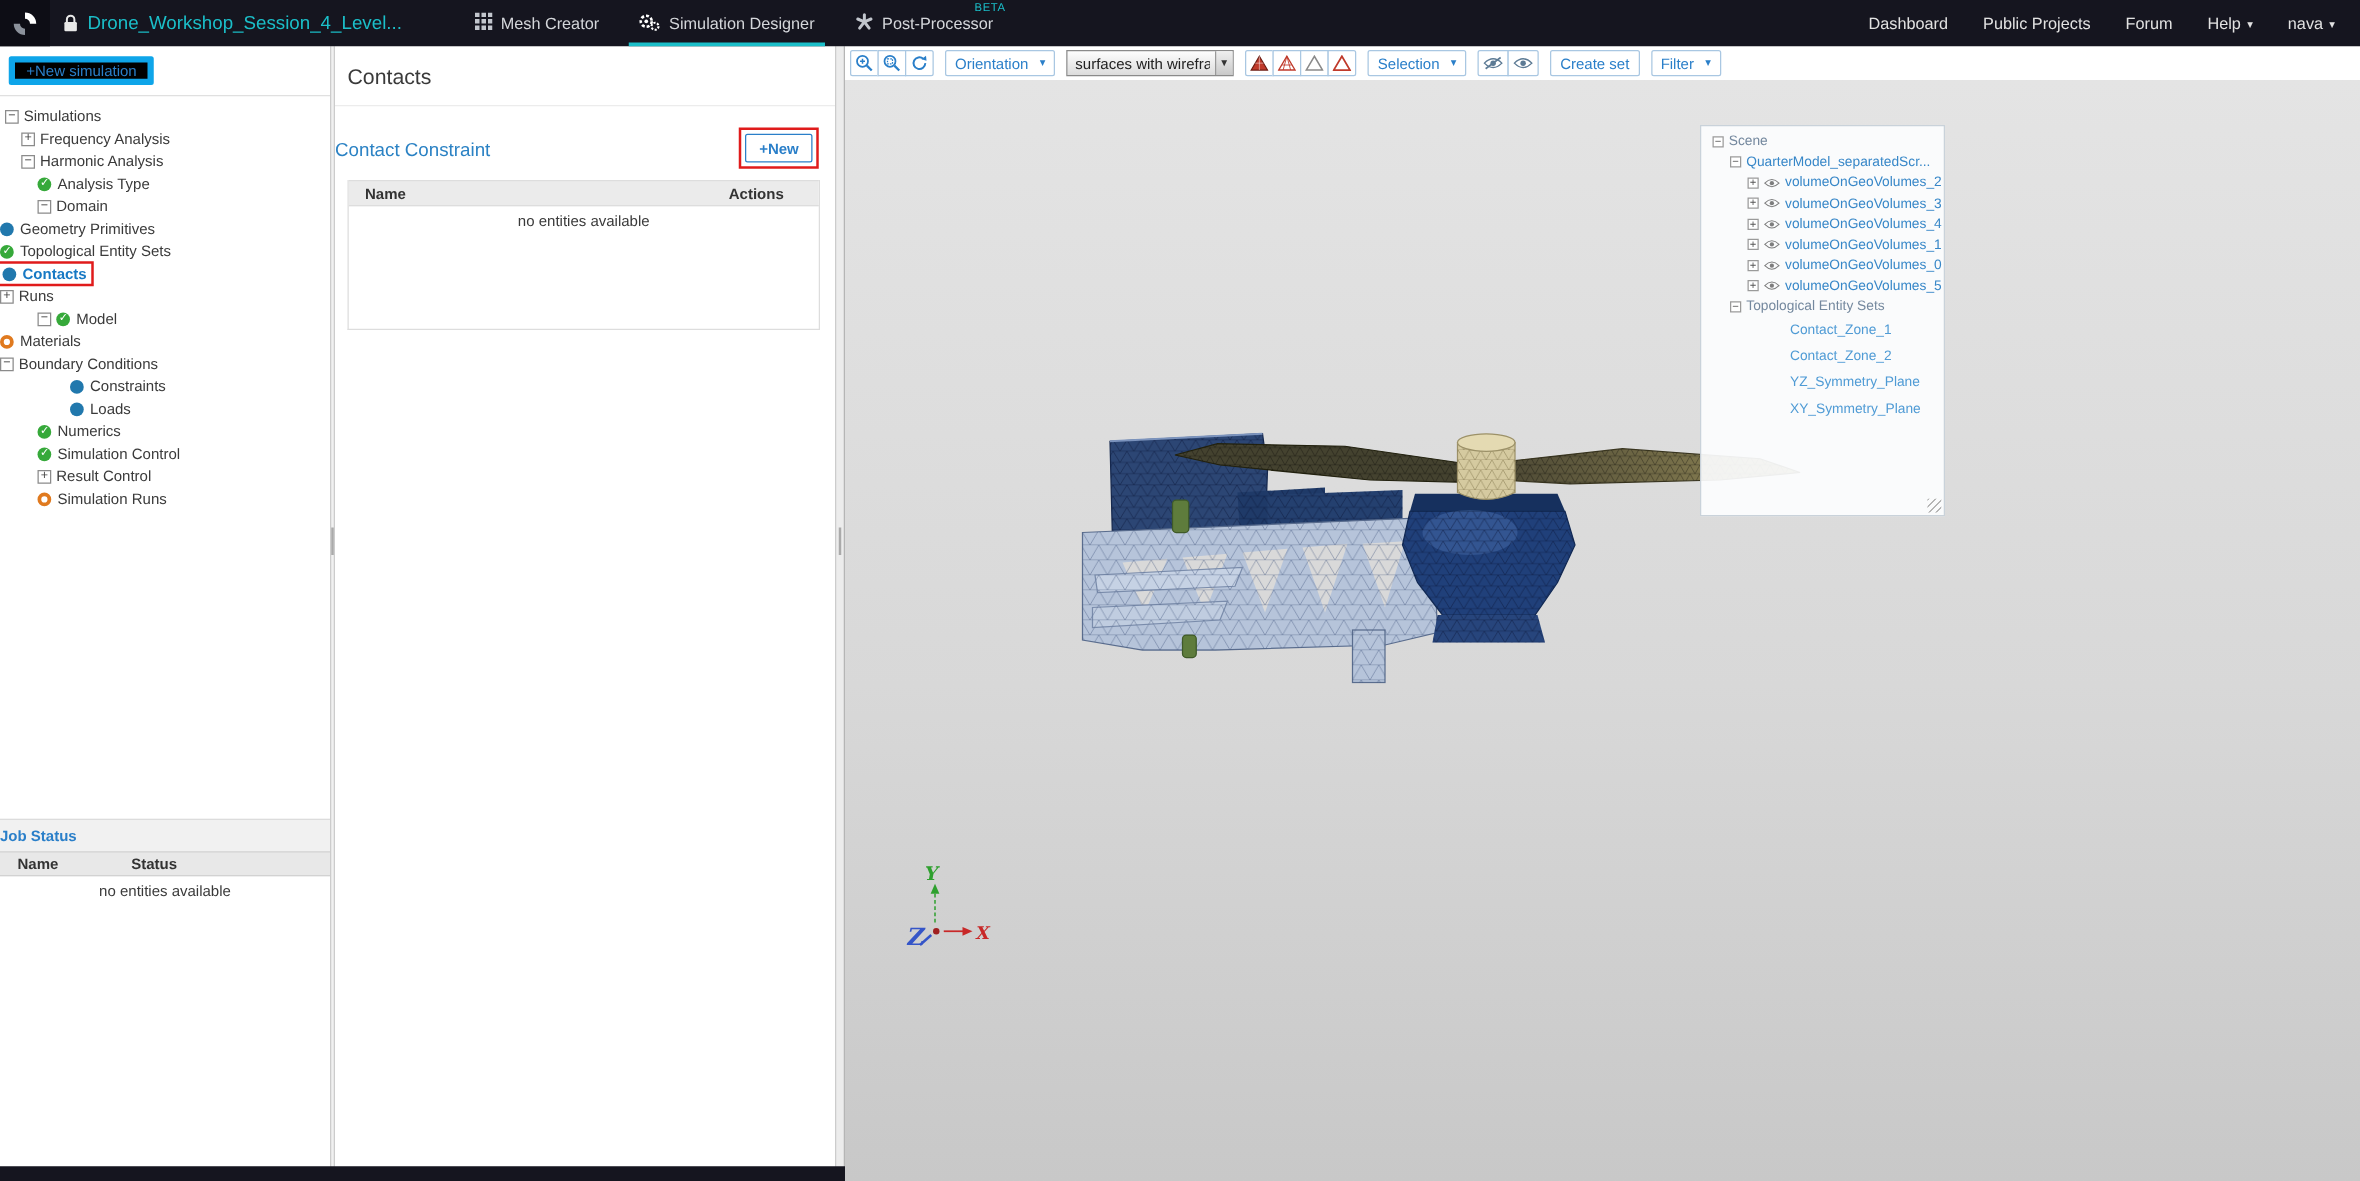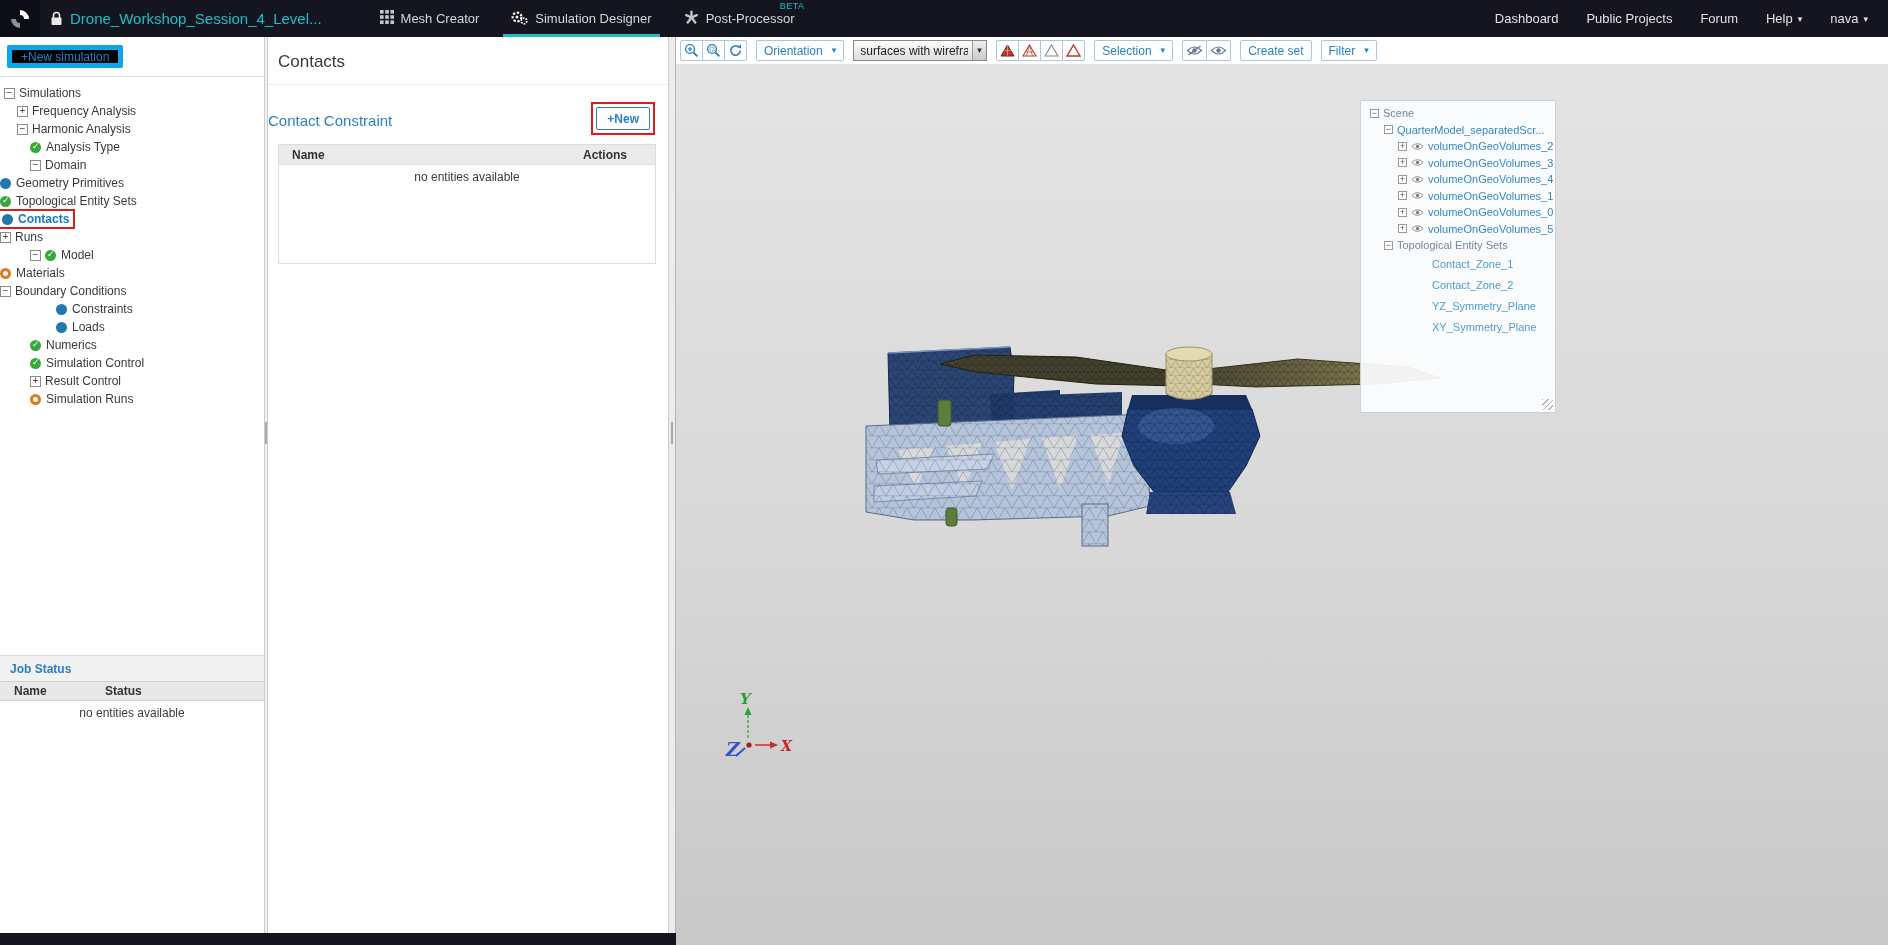--- a/index.html
+++ b/index.html
@@ -40,21 +40,21 @@
   .exp[data-exp="plus"]::before{content:"+"}
   .sic{width:11px;height:11px;border-radius:50%;margin-right:5px;flex:none;position:relative}
   .sic[data-icon="check"]{background:#36a93a}
   .sic[data-icon="check"]::before{content:"✓";color:#fff;font-size:9px;position:absolute;left:2px;top:-1px}
   .sic[data-icon="dot"]{background:#2178ad}
   .sic[data-icon="ring"]{border:3px solid #e07a1f;background:#fff}
   .trow.selected .lbl{color:#1779c4;font-weight:bold}
   .hlwrap{display:flex;align-items:center;padding:1px 4px 1px 2px;outline:2px solid #e01b1b}
 
   .jobstatus{position:absolute;left:0;right:0;top:618px}
-  .js-title{height:26px;background:#f1f1f1;border-top:1px solid #dcdcdc;display:flex;align-items:center;padding-left:10px;color:#2a7fc9;font-size:12px;font-weight:bold}
+  .js-title{height:26px;background:#f1f1f1;border-top:1px solid #dcdcdc;display:flex;align-items:center;color:#2a7fc9;font-size:12px;font-weight:bold}
   .js-head{height:20px;background:#e8e8e8;border-top:1px solid #d2d2d2;border-bottom:1px solid #d2d2d2;display:flex;align-items:center;font-size:12px;font-weight:bold;color:#333}
   .js-head .c1{padding-left:14px;width:105px}
   .js-empty{height:24px;display:flex;align-items:center;justify-content:center;font-size:12px;color:#3a3a3a}
 
   
   .panel-title{padding:15px 0 12px 10px;font-size:17px;color:#3a3a3a;border-bottom:1px solid #ececec}
   .section-row{display:flex;align-items:center;justify-content:space-between;margin:22px 12px 14px 0}
   .section-title{color:#2b82c4;font-size:15px;padding-top:4px}
   .newwrap{outline:2px solid #e01b1b;outline-offset:3px;display:inline-block;margin-right:6px}
   .new-btn{border:1px solid #2a7fc9;background:#fff;color:#2a7fc9;font-size:12px;font-weight:bold;height:23px;padding:0 10px;border-radius:2px;cursor:pointer;font-family:inherit}

